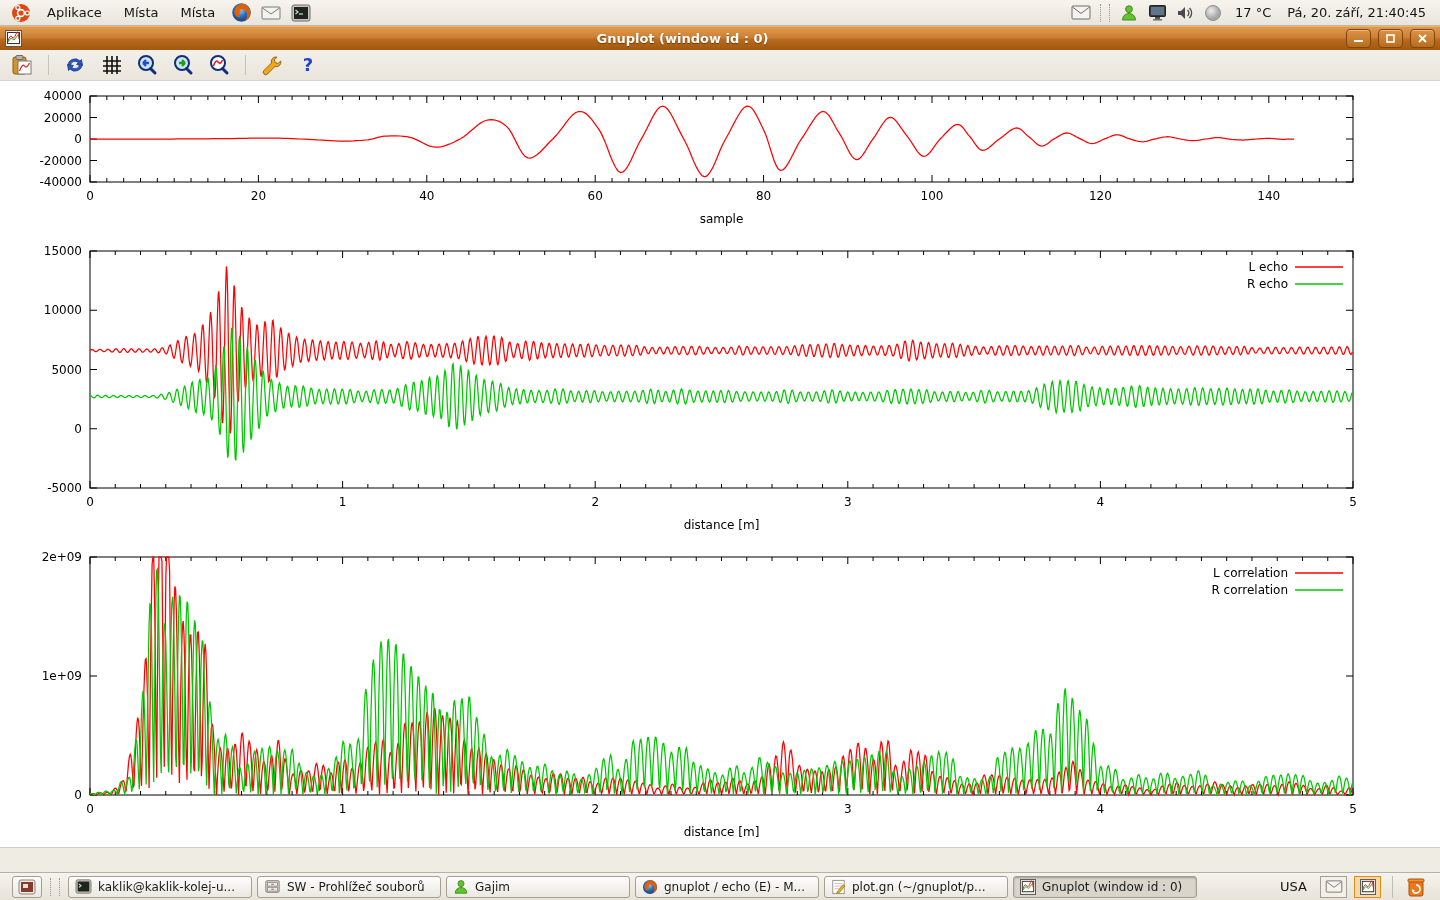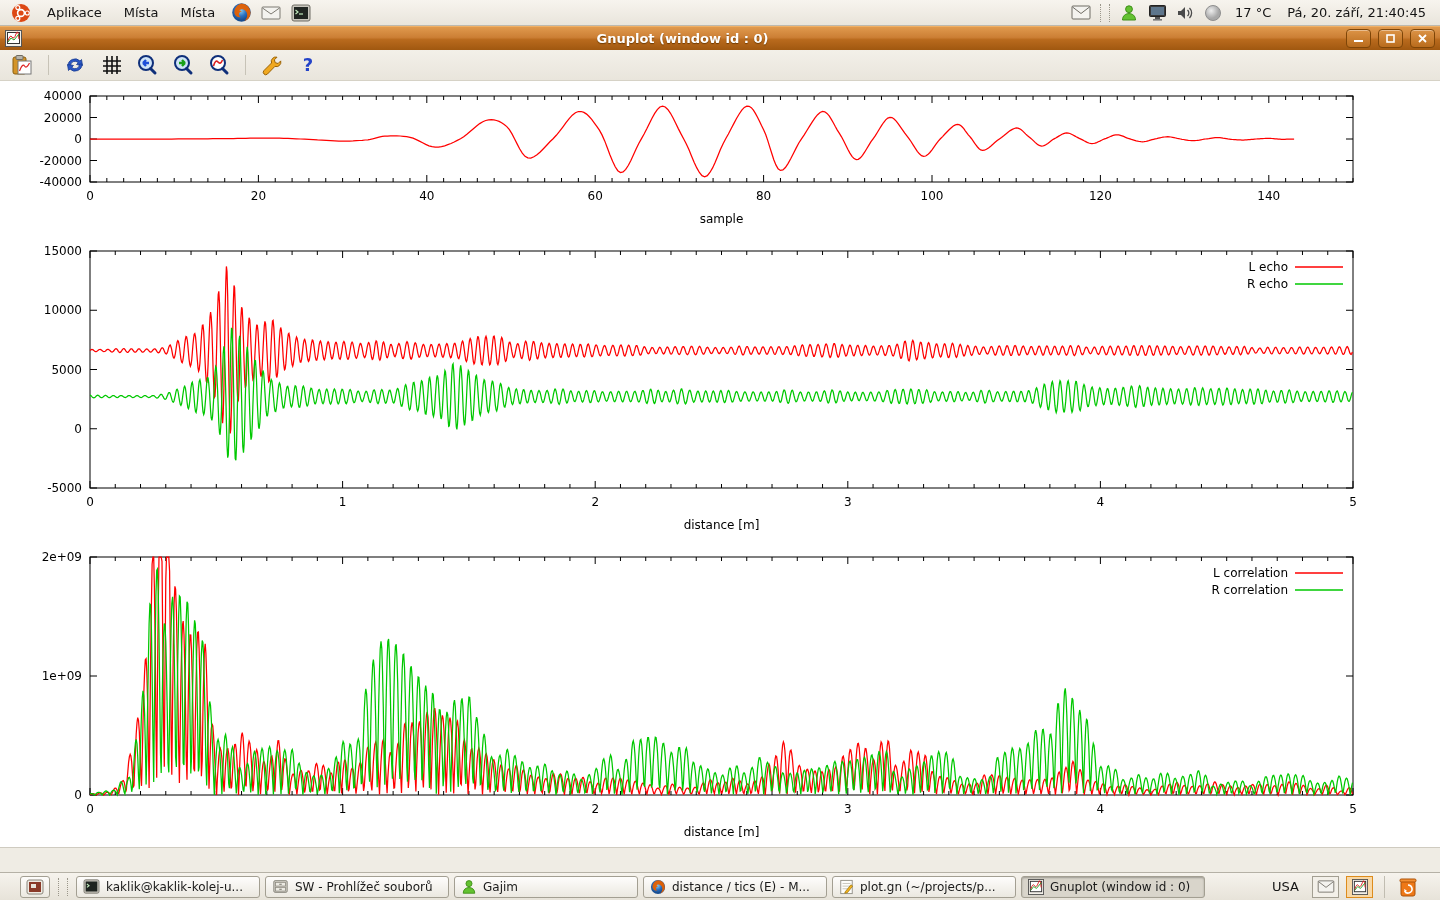--- a/index.html
+++ b/index.html
@@ -55,21 +55,21 @@
   
   .statusbar{
     position:absolute;top:847px;left:0;width:1440px;height:25px;box-sizing:border-box;
     background:#efece4;border-top:1px solid #cfcbc0;
   }
   
   .panel-bottom{
     position:absolute;top:872px;left:0;width:1440px;height:28px;box-sizing:border-box;
     background:linear-gradient(#f6f3ed,#e7e3d9);
     border-top:1px solid #b5b1a6;
-    display:flex;align-items:center;padding:0 20px;gap:5px;
+    display:flex;align-items:center;padding:0 12px;gap:5px;
   }
   .desk-btn{
     width:30px;height:22px;border:1px solid #a39f92;border-radius:3px;box-sizing:border-box;
     background:linear-gradient(#fdfcfa,#ece9e1);
     display:flex;align-items:center;justify-content:center;
   }
   .task-btn{
     display:flex;align-items:center;gap:6px;width:184px;height:22px;box-sizing:border-box;
     border:1px solid #a39f92;border-radius:3px;
     background:linear-gradient(#fefdfc,#ebe8e0);
@@ -746,30 +746,30 @@
       <defs>
           <radialGradient id="fx2" cx="45%" cy="40%">
             <stop offset="0%" stop-color="#8ecdf0"></stop>
             <stop offset="60%" stop-color="#2a70c0"></stop>
             <stop offset="100%" stop-color="#1a4f92"></stop>
           </radialGradient>
         </defs>
       <circle cx="10.5" cy="10.5" r="9.3" fill="url(#fx2)"></circle>
       <path d="M10.5 1.5 a9 9 0 0 1 9 9 c0 4-2.5 7.5-6 8.6 c2-2 3-4.5 2.6-7.2 c-.4-2.4-2-4-4.2-4.6 c-1.6-.4-3 .2-3.6 1.3 c.9-.2 2 .1 2.4.9 c-1.4.3-2.6 1-2.8 2.5 c-.2 1.4.6 2.6 2 3 c-2.8.9-5.4-.8-6.3-3.3 C2.6 8 5 3.3 9 2 c.5-.2 1-.4 1.5-.5z" fill="#e66000" opacity="0.95"></path>
     </svg>
-    <span class="task-label">distance / tics (E) - M...</span>
+    <span class="task-label">gnuplot / echo (E) - M...</span>
   </span>
 
   <span class="task-btn">
     <svg width="15" height="16" viewBox="0 0 17 18">
       <rect x="2" y="1.5" width="13" height="15" fill="#fdfdfb" stroke="#8f8c83"></rect>
       <path d="M4 5 h9 M4 8 h9 M4 11 h6" stroke="#c3c0b7" stroke-width="1"></path>
       <path d="M7 14.5 L13.5 6.5 L15.5 8 L9.5 15.5 L6.5 16 z" fill="#f2b21d" stroke="#96700d" stroke-width="0.8"></path>
     </svg>
-    <span class="task-label">plot.gn (~/projects/p...</span>
+    <span class="task-label">plot.gn (~/gnuplot/p...</span>
   </span>
 
   <span class="task-btn active">
     <svg width="16" height="16" viewBox="0 0 17 17">
       <rect x="0.5" y="0.5" width="16" height="16" fill="#f2efe8" stroke="#555"></rect>
       <rect x="2.5" y="2.5" width="12" height="11" fill="#fff" stroke="#333"></rect>
       <path d="M3 11 q2-7 4-4 t4-3 t3 5" fill="none" stroke="#d22" stroke-width="1"></path>
       <path d="M3 12 l3-4 l3 2 l5-6" fill="none" stroke="#28a128" stroke-width="1"></path>
     </svg>
     <span class="task-label">Gnuplot (window id : 0)</span>

